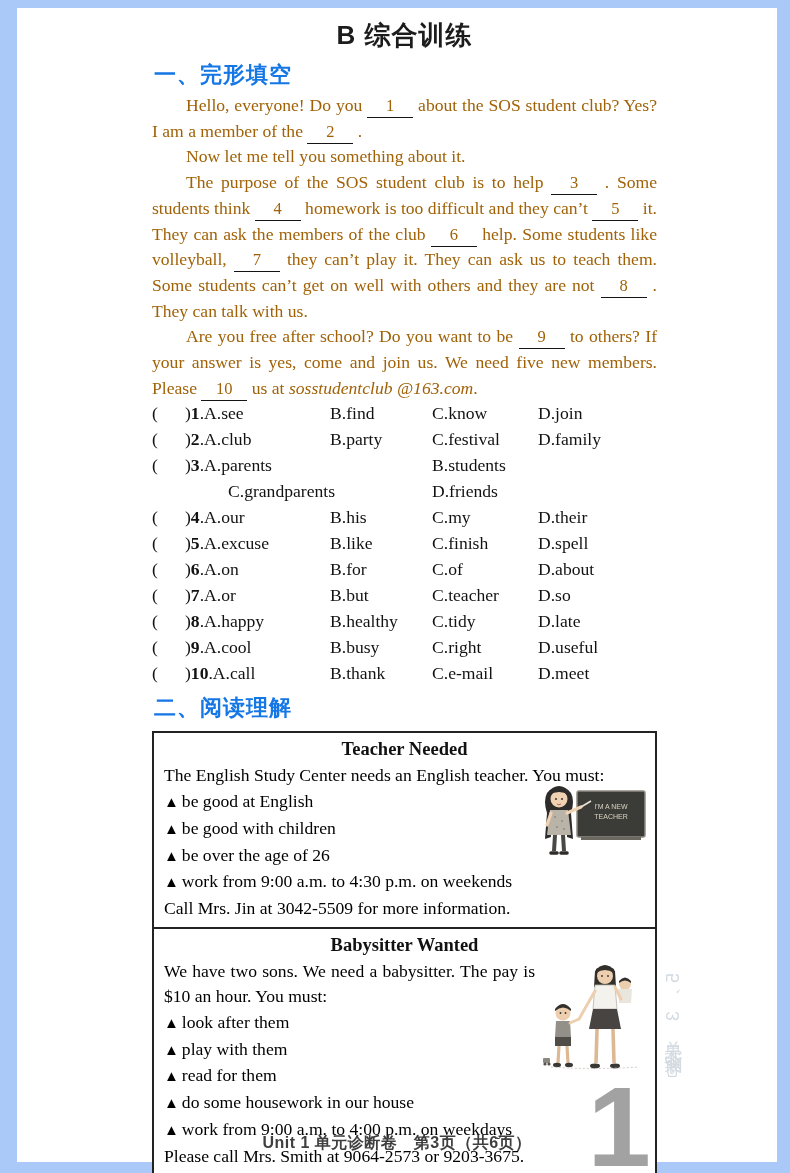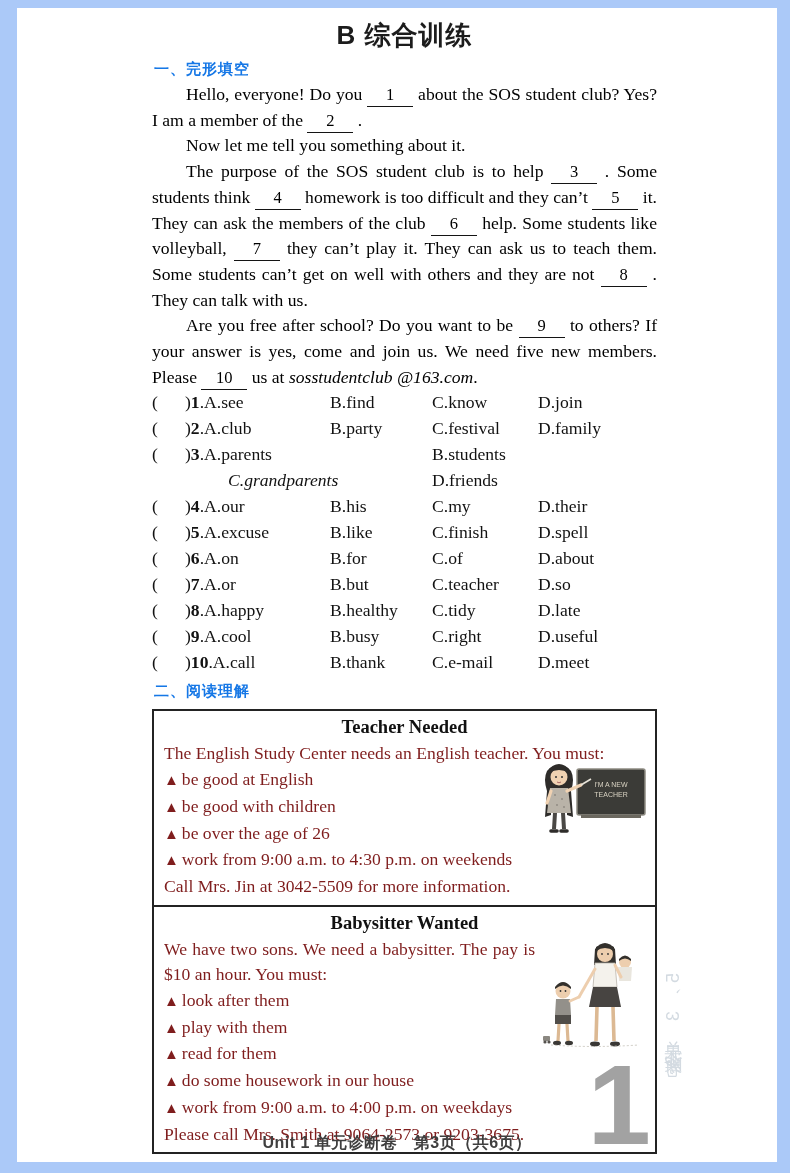--- a/index.html
+++ b/index.html
@@ -18,54 +18,54 @@
     position:absolute;left:135px;top:0;width:505px;
   }
   .doc-title{
     text-align:center;
     font-family:"Liberation Sans","DejaVu Sans",sans-serif;
     font-weight:bold;font-size:26px;color:#1c1c1c;
     margin:10px 0 6px 0;letter-spacing:1px;
   }
   .sec-heading{
     font-family:"Liberation Sans","DejaVu Sans",sans-serif;
-    font-weight:bold;font-size:15px;color:#1577e6;
+    font-weight:bold;font-size:22px;color:#1577e6;
     margin:7px 0 3px 2px;letter-spacing:1px;
   }
   .para{
-    margin:0;font-size:17.6px;line-height:25.7px;color:#000000;
+    margin:0;font-size:17.6px;line-height:25.7px;color:#a16207;
     text-align:justify;text-indent:34px;
   }
   .blank{
     display:inline-block;width:46px;text-align:center;
     border-bottom:1.4px solid #141414;
     font-size:16.5px;line-height:18px;height:20px;
     text-indent:0;
   }
   
   .opt-row{
     display:grid;
     grid-template-columns:33px 145px 102px 106px 1fr;
     font-size:17.6px;line-height:25.9px;color:#121212;
   }
   .opt-row .c0{text-align:left;}
-  .opt-row .indent2{padding-left:43px;font-style:italic;}
+  .opt-row .indent2{padding-left:43px;}
   .boxes{margin-top:8px;}
   .ad-box{
     border:2px solid #232323;
     padding:3px 10px 5px 10px;
     position:relative;
     background:#fff;
   }
   .ad-box + .ad-box{margin-top:-2px;}
   .ad-title{
     text-align:center;font-weight:bold;font-size:18.5px;
     line-height:27px;color:#111;
   }
-  .ad-line{font-size:17.6px;line-height:25.7px;color:#7f1d1d;text-align:justify;}
+  .ad-line{font-size:17.6px;line-height:25.7px;color:#000000;text-align:justify;}
   .bullet .tri{font-size:15px;margin-right:3px;}
   .illus-teacher{
     position:absolute;right:6px;top:46px;width:112px;height:106px;
   }
   .illus-family{
     float:right;width:102px;height:116px;margin:2px 0 2px 8px;
   }
   .big-num{
     position:absolute;right:4px;bottom:-2px;
     font-family:"Liberation Sans","DejaVu Sans",sans-serif;

